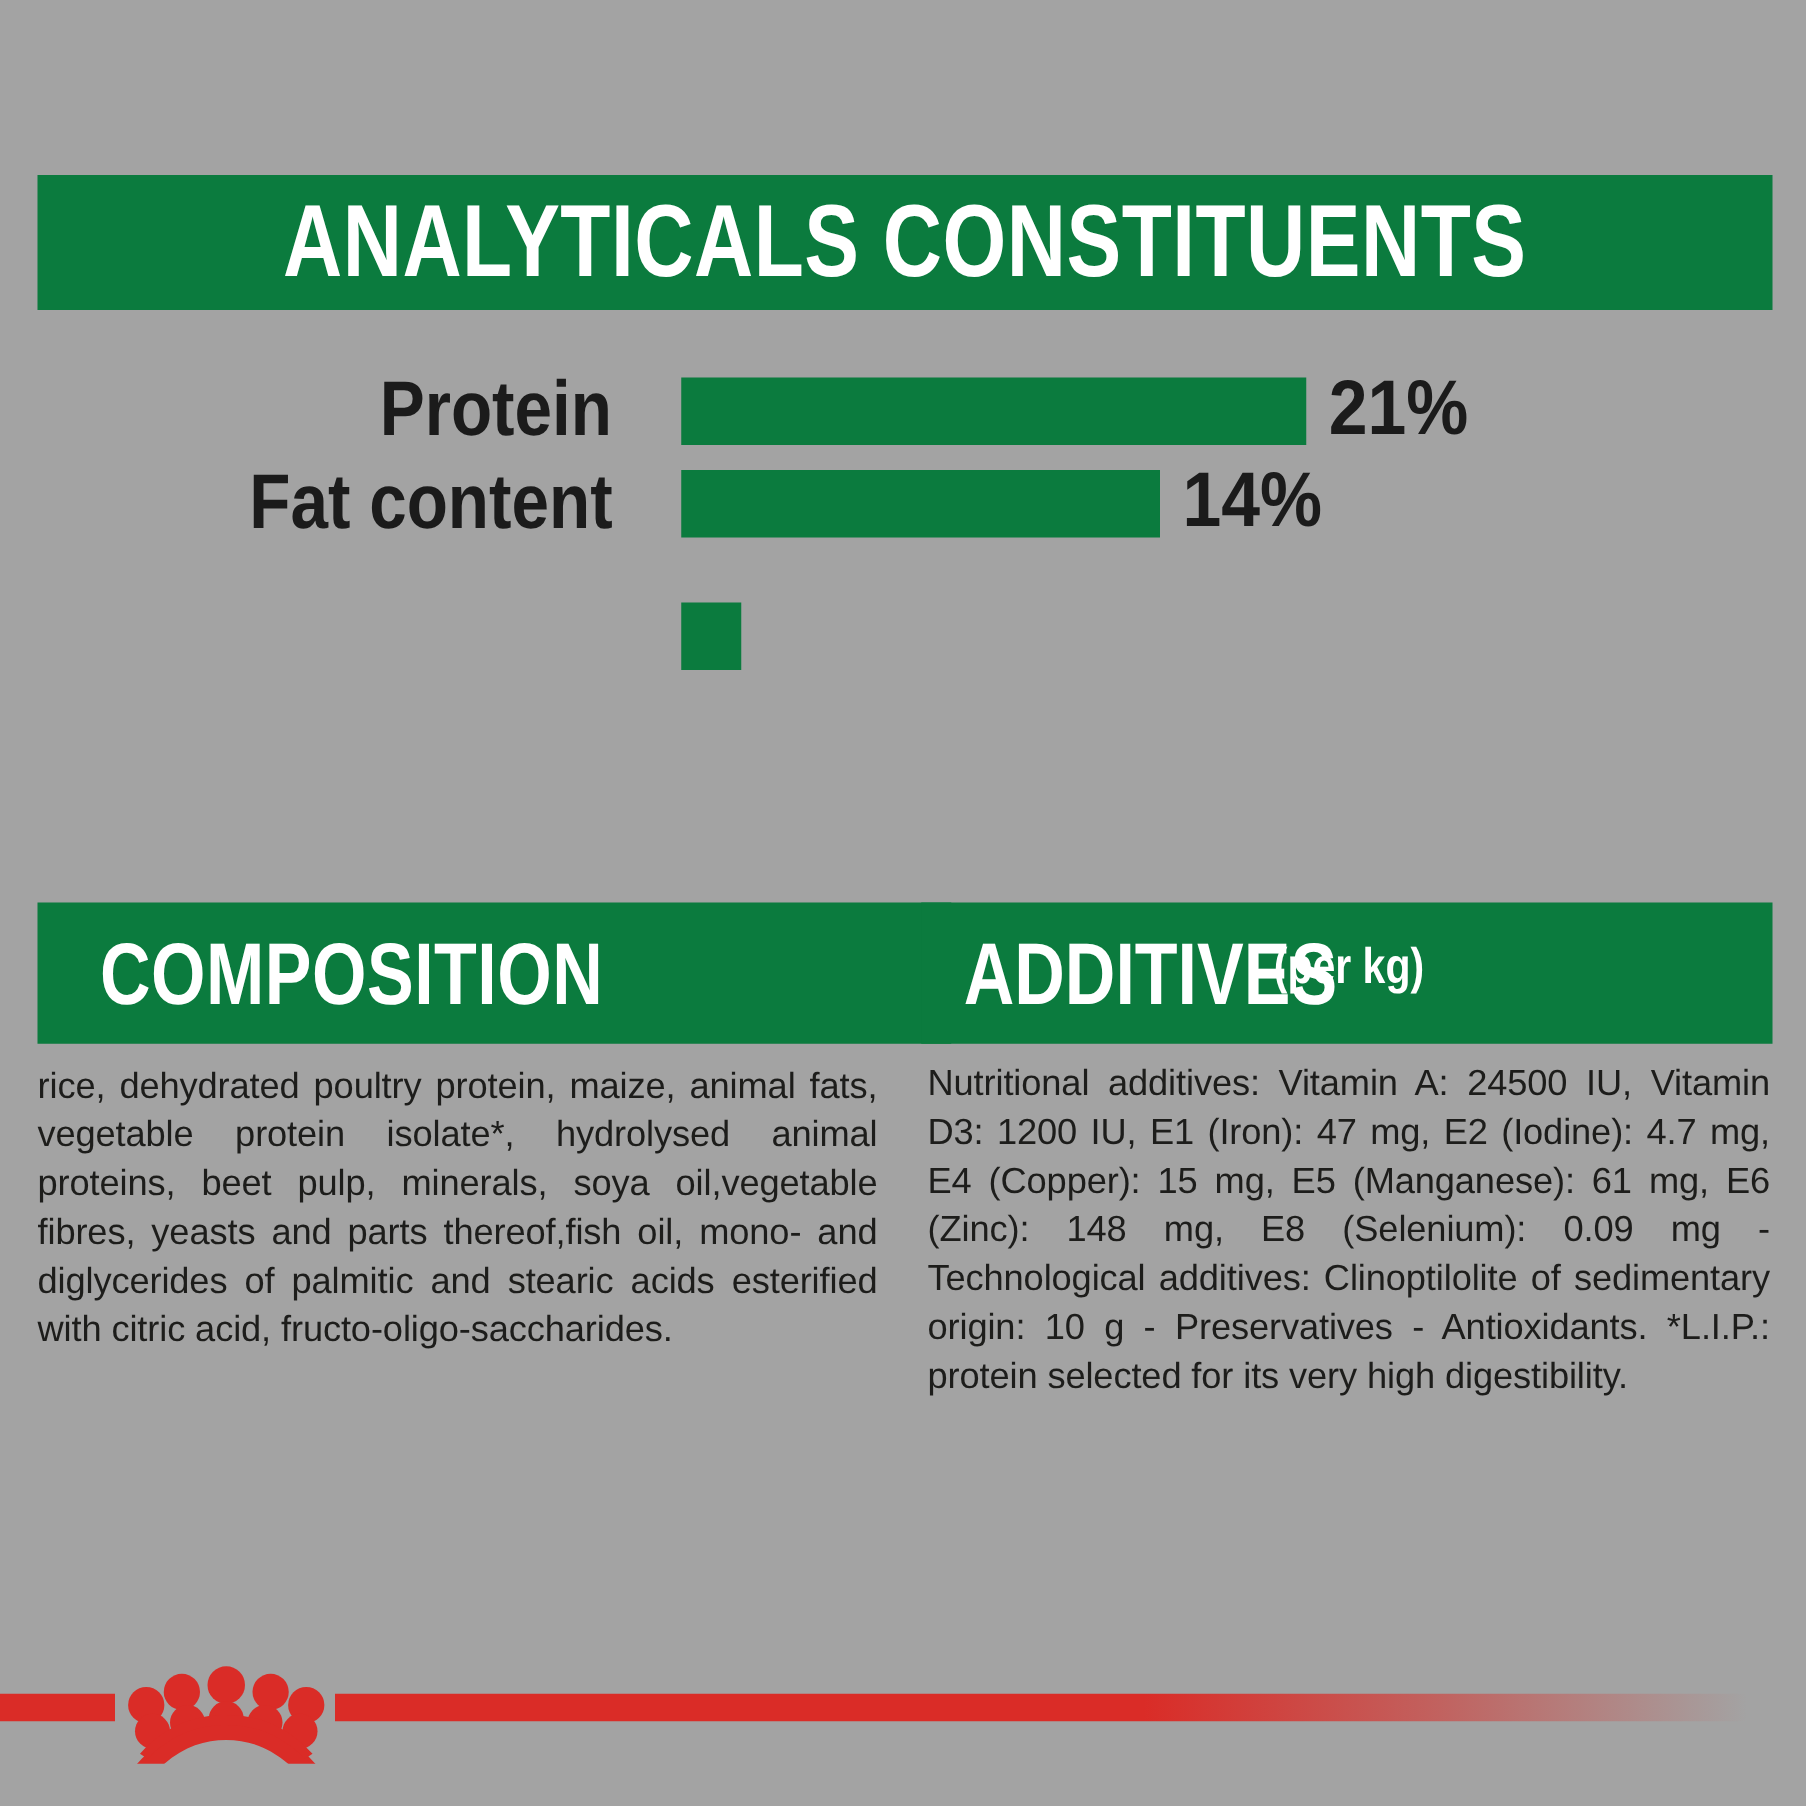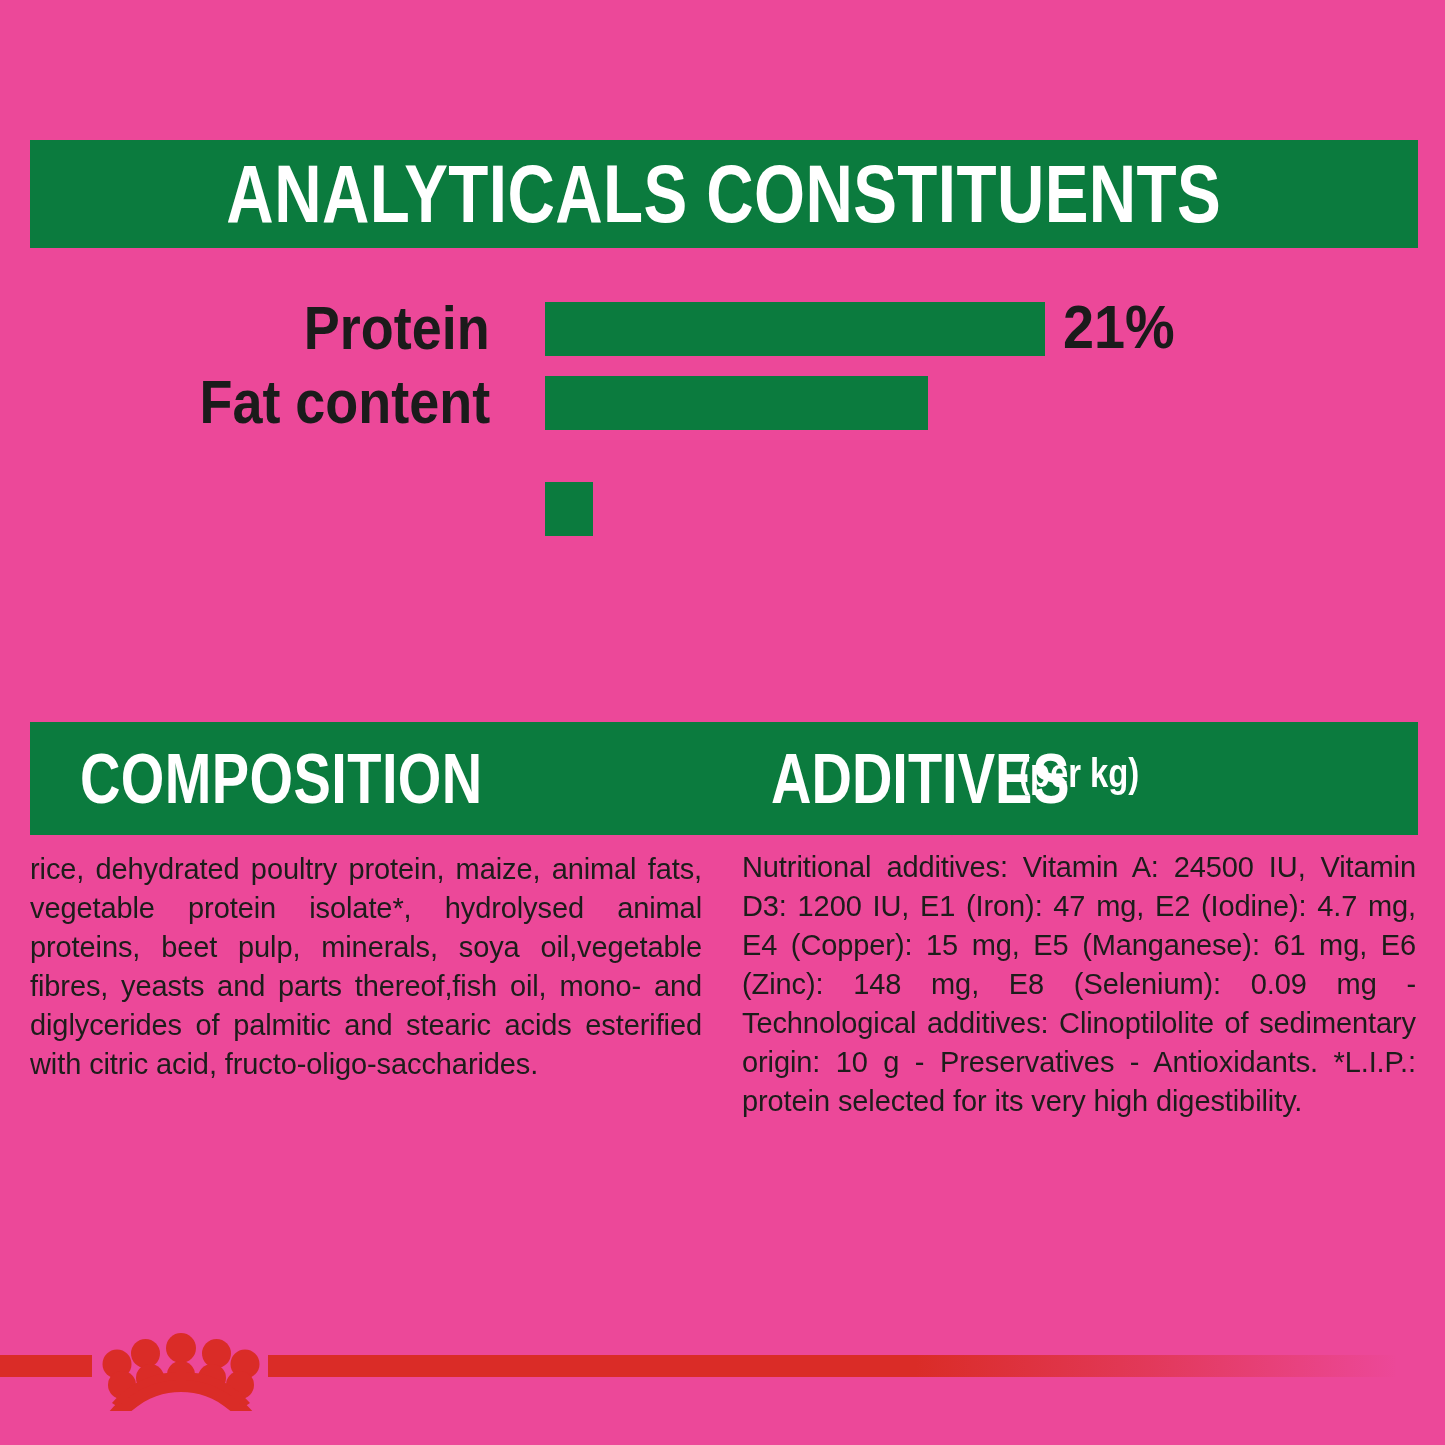--- a/index.html
+++ b/index.html
@@ -12,21 +12,21 @@
     height: 1445px;
     font-family: "Liberation Sans", sans-serif;
     position: relative;
     overflow: hidden;
   }
 
   .page {
     position: relative;
     width: 1445px;
     height: 1445px;
-    background: #ec4899;
+    background: #a3a3a3;
   }
 
   
   .banner {
     position: absolute;
     background: #0b7b3e;
     display: flex;
     align-items: center;
     box-sizing: border-box;
   }
@@ -236,20 +236,23 @@
       <div class="row-value" id="val-0" style="left: 1063px;">
         <span>21%</span>
       </div>
     </div>
 
     <div class="chart-row r1">
       <div class="row-label">
         <span>Fat content</span>
       </div>
       <div class="row-bar" id="bar-1" style="left: 545px; width: 383px;"></div>
+      <div class="row-value" id="val-1" style="left: 946px;">
+        <span>14%</span>
+      </div>
     </div>
 
     <div class="chart-row r2">
       <div class="row-bar" id="bar-2" style="left: 545px; width: 48px;"></div>
     </div>
 
   </div>
 
   <div class="banner" id="composition-banner">
     <div class="banner-title">COMPOSITION</div>

